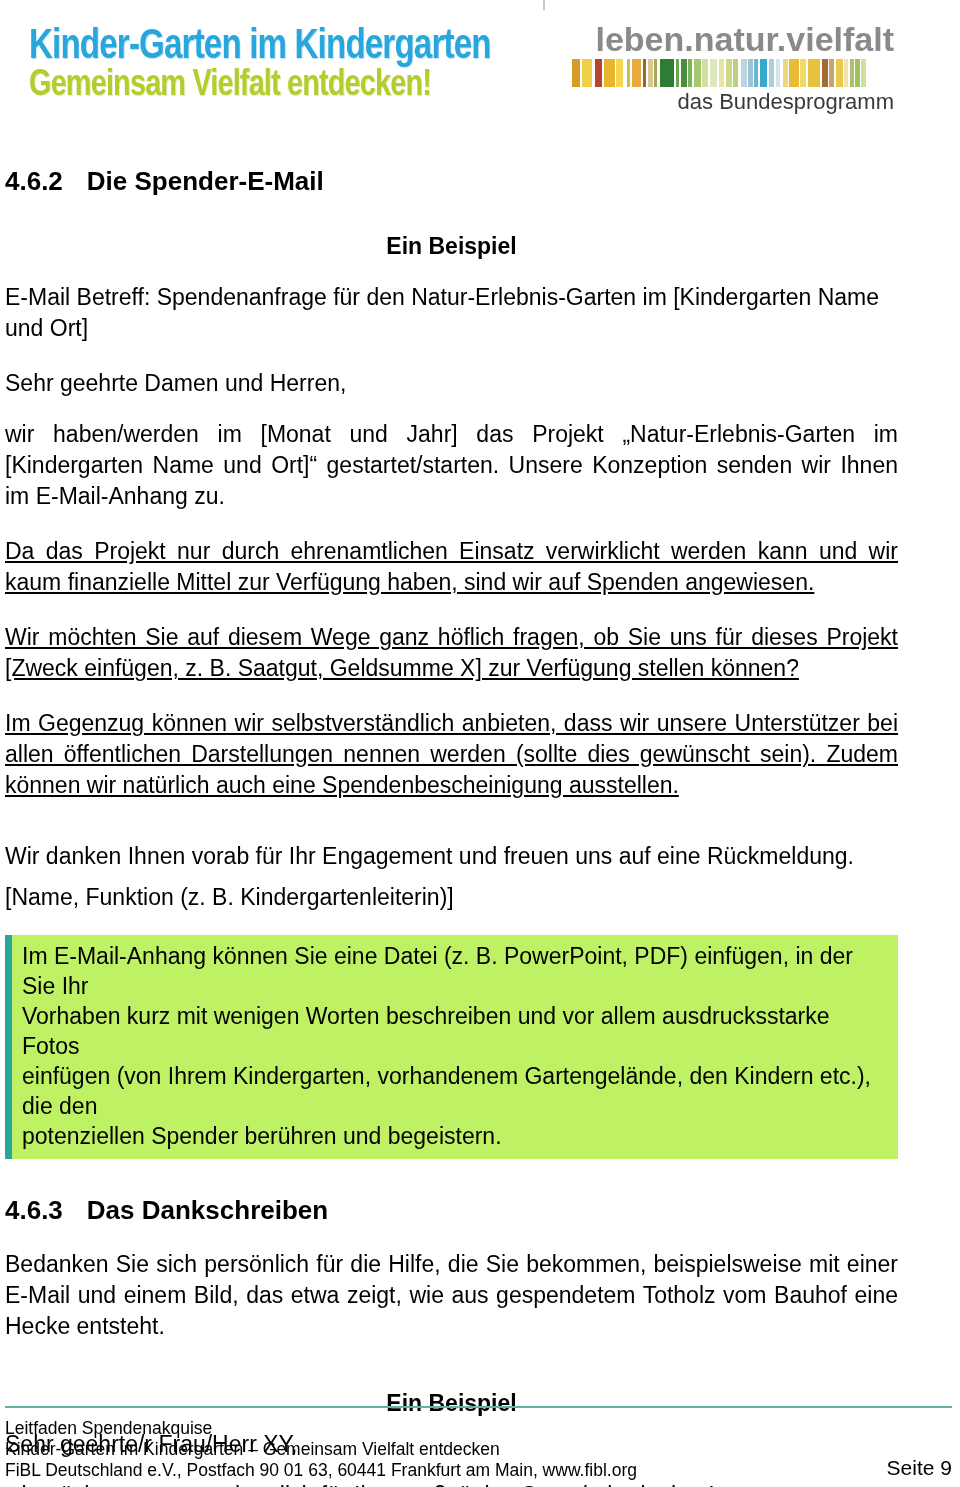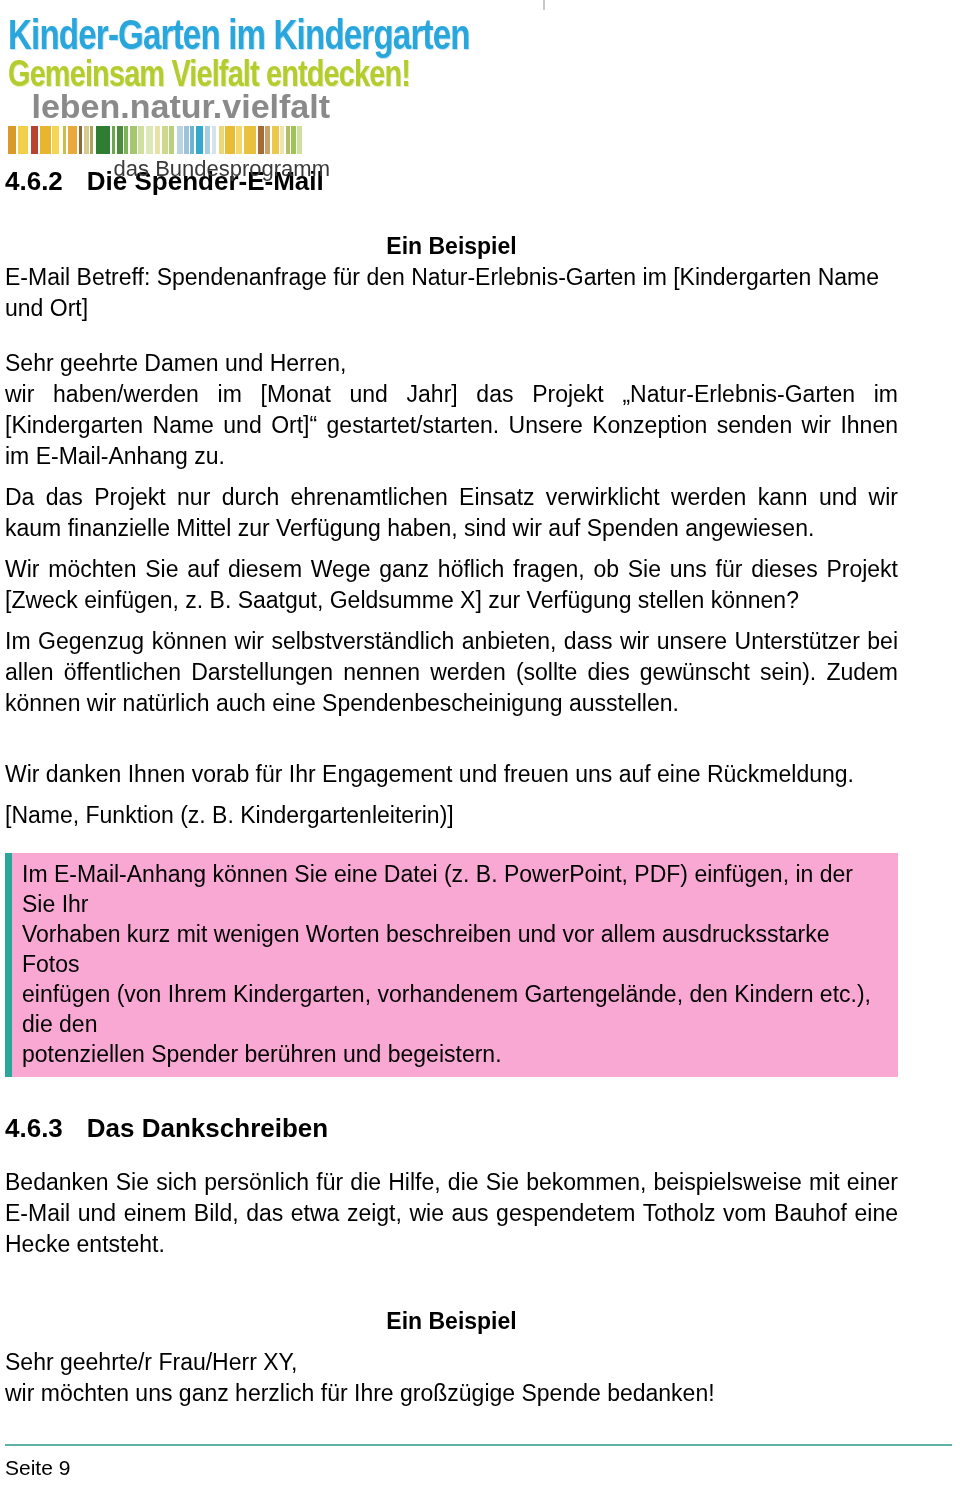--- a/index.html
+++ b/index.html
@@ -9,27 +9,26 @@
     height: 1487px;
     background: #ffffff;
     overflow: hidden;
     font-family: "Liberation Sans", sans-serif;
     color: #000000;
   }
 
   
   .header {
     display: flex;
-    justify-content: flex-start;
+    justify-content: flex-end;
     align-items: flex-start;
-    padding: 13px 66px 0 8px;
+    padding: 22px 66px 0 8px;
     height: 100px;
     box-sizing: border-box;
     position: relative;
-    flex-direction: column;
   }
   .header-divider {
     position: absolute;
     left: 543px; top: 0;
     width: 2px; height: 10px;
     background: #c9c9c9;
   }
   .logo-left { line-height: 1; }
   .logo-left .l1 {
     font-weight: bold;
@@ -83,30 +82,30 @@
     font-size: 26px;
     line-height: 30px;
     margin: 0;
   }
   .h-462 { margin-top: 66px; }
   .h-463 { margin-top: 36px; }
   p { margin: 0; font-size: 23px; line-height: 31px; }
   .bold { font-weight: bold; text-align: center; }
   .just { text-align: justify; }
   .mt-label1 { margin-top: 35px; }
-  .mt-8  { margin-top: 0; }
-  .mt-6  { margin-top: 10px; }
+  .mt-8  { margin-top: 20px; }
+  .mt-6  { margin-top: 24px; text-decoration: underline; }
   .mt-10 { margin-top: 10px; }
   .mt-30 { margin-top: 24px; }
   .mt-40 { margin-top: 40px; }
   .mt-44 { margin-top: 24px; }
   .mt-46 { margin-top: 46px; }
   .callout {
     margin-top: 22px;
-    background: #f9a8d4;
+    background: #bef264;
     border-left: 7px solid #2aa79b;
     padding: 6px 14px 8px 10px;
     font-size: 23px;
     line-height: 30px;
     white-space: pre-line;
   }
 
   
   .footer {
     position: absolute;
@@ -237,17 +236,22 @@
 
     <p class="mt-10">Sehr geehrte/r Frau/Herr XY,</p>
 
     <p class="mt-8">wir möchten uns ganz herzlich für Ihre großzügige Spende bedanken!</p>
 
   </div>
 
   <div class="footer">
     <hr class="footer-rule">
     <div class="footer-row">
+      <div class="footer-lines">
+        <div>Leitfaden Spendenakquise</div>
+        <div>Kinder-Garten im Kindergarten – Gemeinsam Vielfalt entdecken</div>
+        <div>FiBL Deutschland e.V., Postfach 90 01 63, 60441 Frankfurt am Main, www.fibl.org</div>
+      </div>
       <div class="footer-page">Seite 9</div>
     </div>
   </div>
 
 </div>
 
 </body></html>

